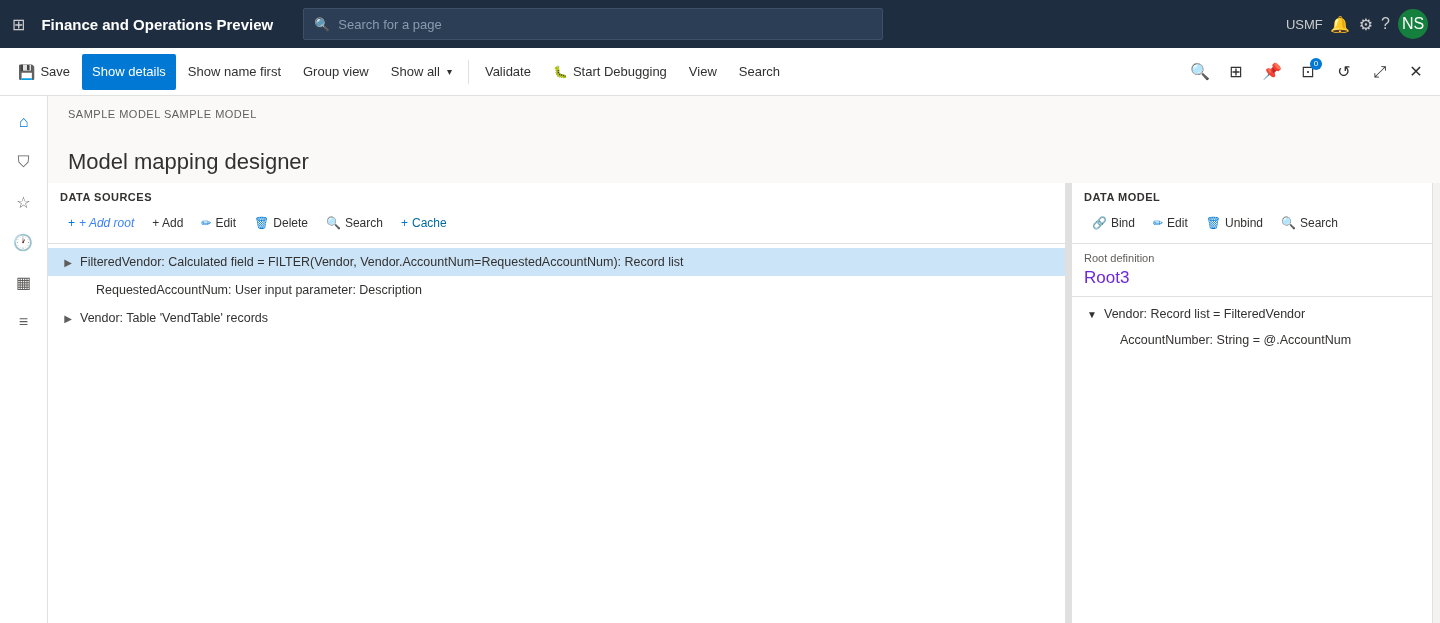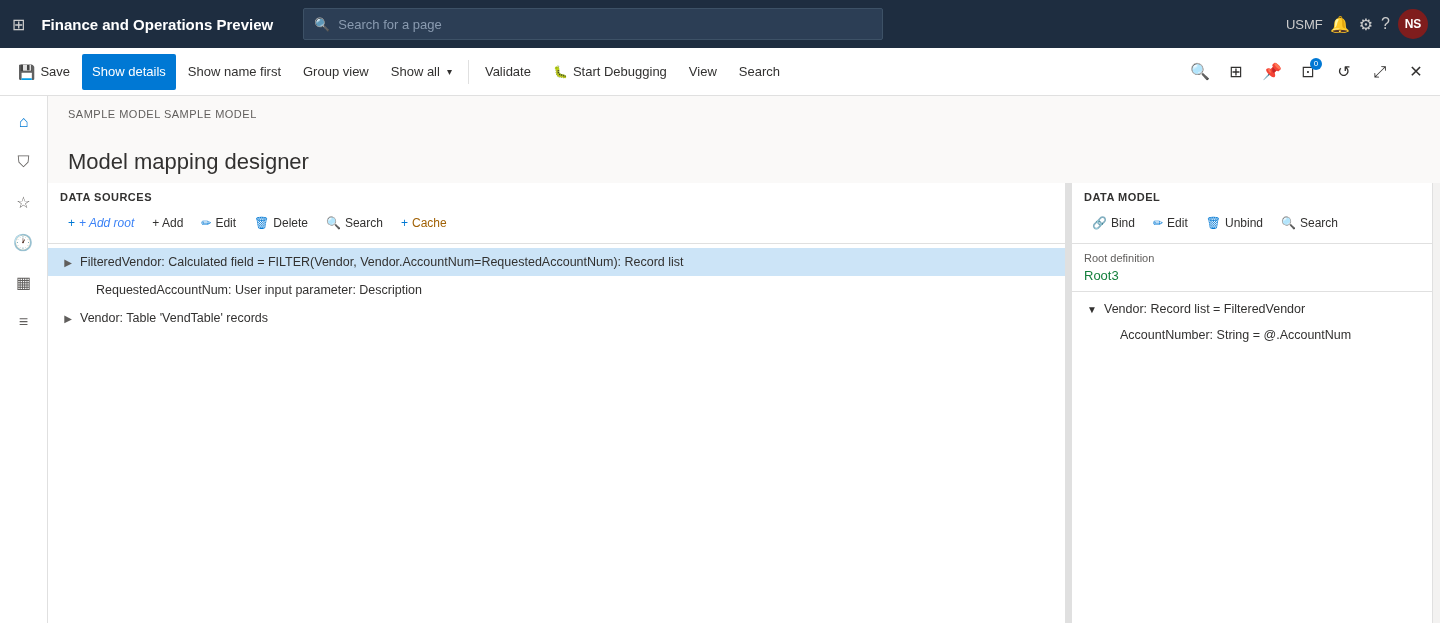--- a/index.html
+++ b/index.html
@@ -36,24 +36,24 @@
       margin-left: auto;
       display: flex;
       align-items: center;
       gap: 8px;
       color: #ccc;
       font-size: 13px;
     }
     .top-nav-avatar {
       width: 30px; height: 30px;
       border-radius: 50%;
-      background: #7f1d1d;
+      background: #15803d;
       color: #fff;
       display: flex; align-items: center; justify-content: center;
-      font-weight: 700; font-size: 12px;
+      font-weight: 400; font-size: 16px;
     }
 
     
     .toolbar {
       background: #fff;
       height: 48px;
       display: flex;
       align-items: center;
       padding: 0 8px;
       gap: 2px;
@@ -294,22 +294,22 @@
     .root-def-section {
       padding: 8px 12px;
       border-bottom: 1px solid #e0e0e0;
     }
     .root-def-label {
       font-size: 11px;
       color: #605e5c;
       margin-bottom: 4px;
     }
     .root-def-value {
-      font-size: 13px;
-      color: #15803d;
+      font-size: 17px;
+      color: #6d28d9;
     }
 
     
     .right-tree-area {
       flex: 1;
       overflow-y: auto;
       padding: 4px 0;
     }
     .right-tree-item {
       display: flex;
@@ -441,21 +441,21 @@
             <button class="pane-btn">
               <span>🗑</span>
               <span style="color:#323130;">Delete</span>
             </button>
             <button class="pane-btn">
               <span>🔍</span>
               <span style="color:#323130;">Search</span>
             </button>
             <button class="pane-btn">
               <span>+</span>
-              <span style="color:#a16207;">Cache</span>
+              <span style="color:#0369a1;">Cache</span>
             </button>
           </div>
         </div>
         <div class="tree-area">
 
           <div class="tree-item selected">
             <div class="tree-toggle">▶</div>
             <span>FilteredVendor: Calculated field = FILTER(Vendor, Vendor.AccountNum=RequestedAccountNum): Record list</span>
           </div>
 

